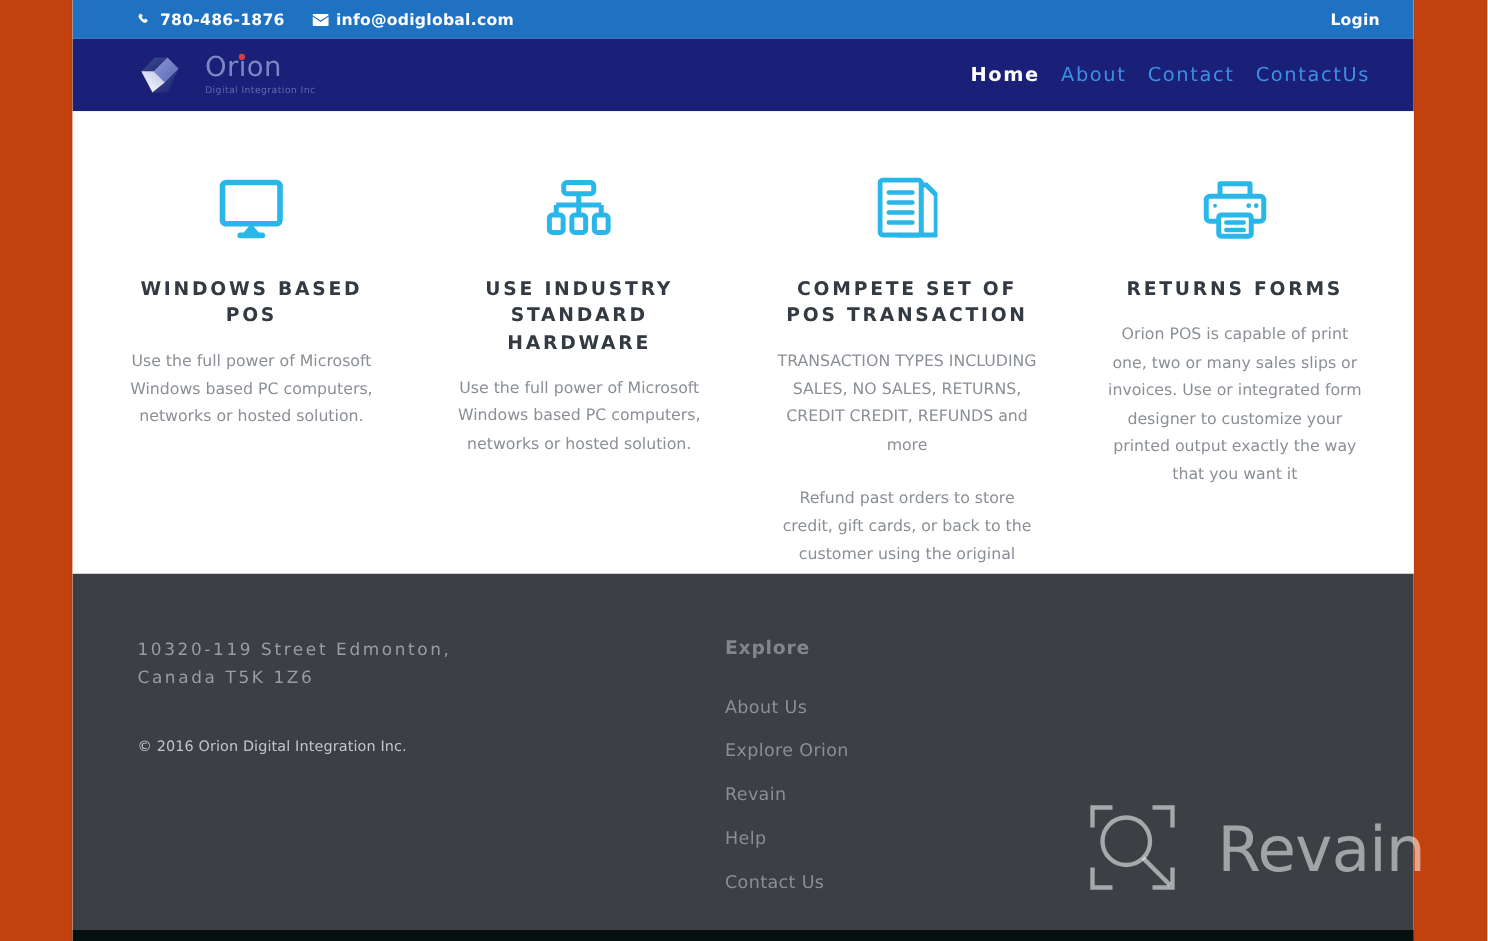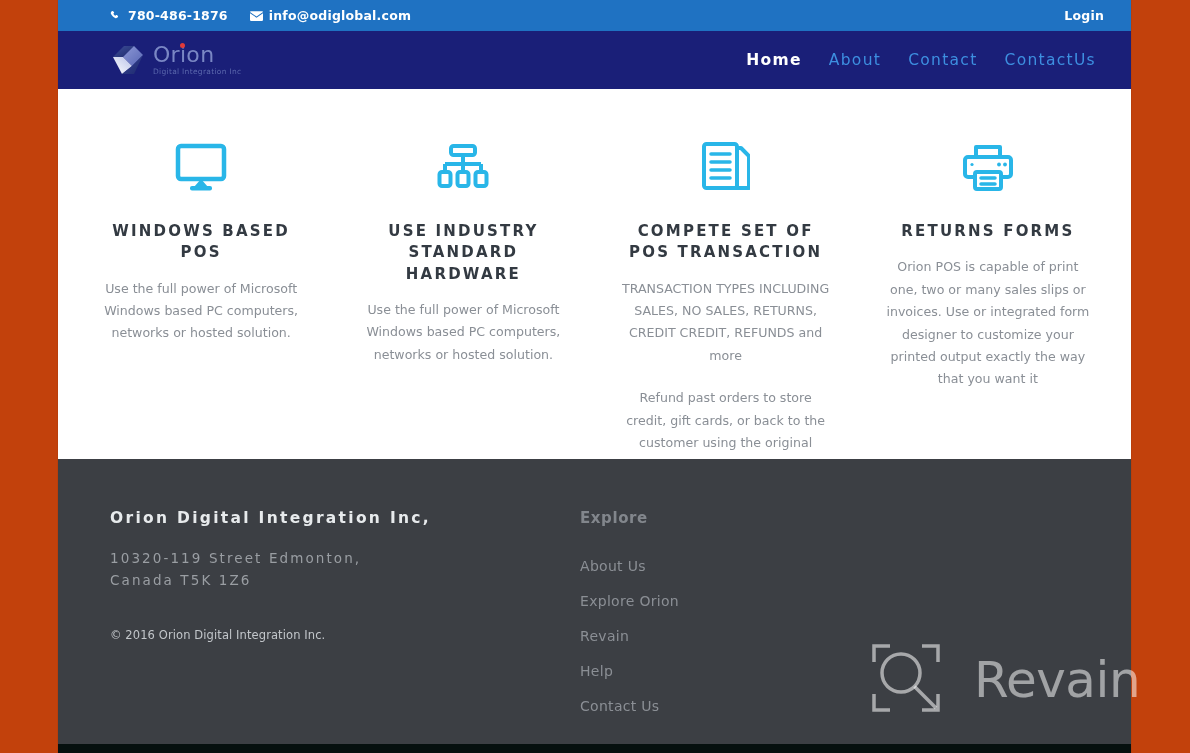--- a/index.html
+++ b/index.html
@@ -73,21 +73,21 @@
     height: 58px;
     background: #1a1f78;
     display: flex;
     align-items: center;
     padding: 0 17px 0 52px;
     box-sizing: border-box;
   }
   .logo-wrap {
     display: flex;
     align-items: center;
-    gap: 7px;
+    gap: 18px;
   }
   .logo-mark { width: 36px; height: 34px; flex: none; }
   .logo-text-block {
     display: flex;
     flex-direction: column;
     line-height: 1;
   }
   .logo-name {
     position: relative;
     font-size: 22px;
@@ -107,21 +107,21 @@
     font-size: 7.5px;
     color: #5b68ad;
     letter-spacing: 0.3px;
     margin-top: 2px;
     font-family: "DejaVu Sans", sans-serif;
   }
   .nav-menu {
     margin-left: auto;
     display: flex;
     align-items: flex-start;
-    gap: 27px;
+    gap: 17px;
     padding-right: 18px;
   }
   .nav-item {
     font-size: 15.5px;
     color: #3d8fe0;
     letter-spacing: 1.3px;
     cursor: pointer;
     font-family: "DejaVu Sans", sans-serif;
   }
   .nav-item.active { color: #ffffff; font-weight: bold; }
@@ -366,21 +366,20 @@
           </svg>
         </div>
         <div class="feature-title">RETURNS FORMS</div>
         <p class="feature-body">Orion POS is capable of print one, two or many sales slips or invoices. Use or integrated form designer to customize your printed output exactly the way that you want it</p>
       </div>
 
     </section>
 
     <footer class="footer">
       <div class="footer-col-left">
-        <div class="footer-heading">Orion Digital Integration Inc,</div>
         <div class="footer-address">
           <div>10320-119 Street Edmonton,</div>
           <div>Canada T5K 1Z6</div>
         </div>
         <div class="footer-copy">© 2016 Orion Digital Integration Inc.</div>
       </div>
 
       <div class="footer-col-explore">
         <div class="explore-title">Explore</div>
         <div class="explore-link">About Us</div>

